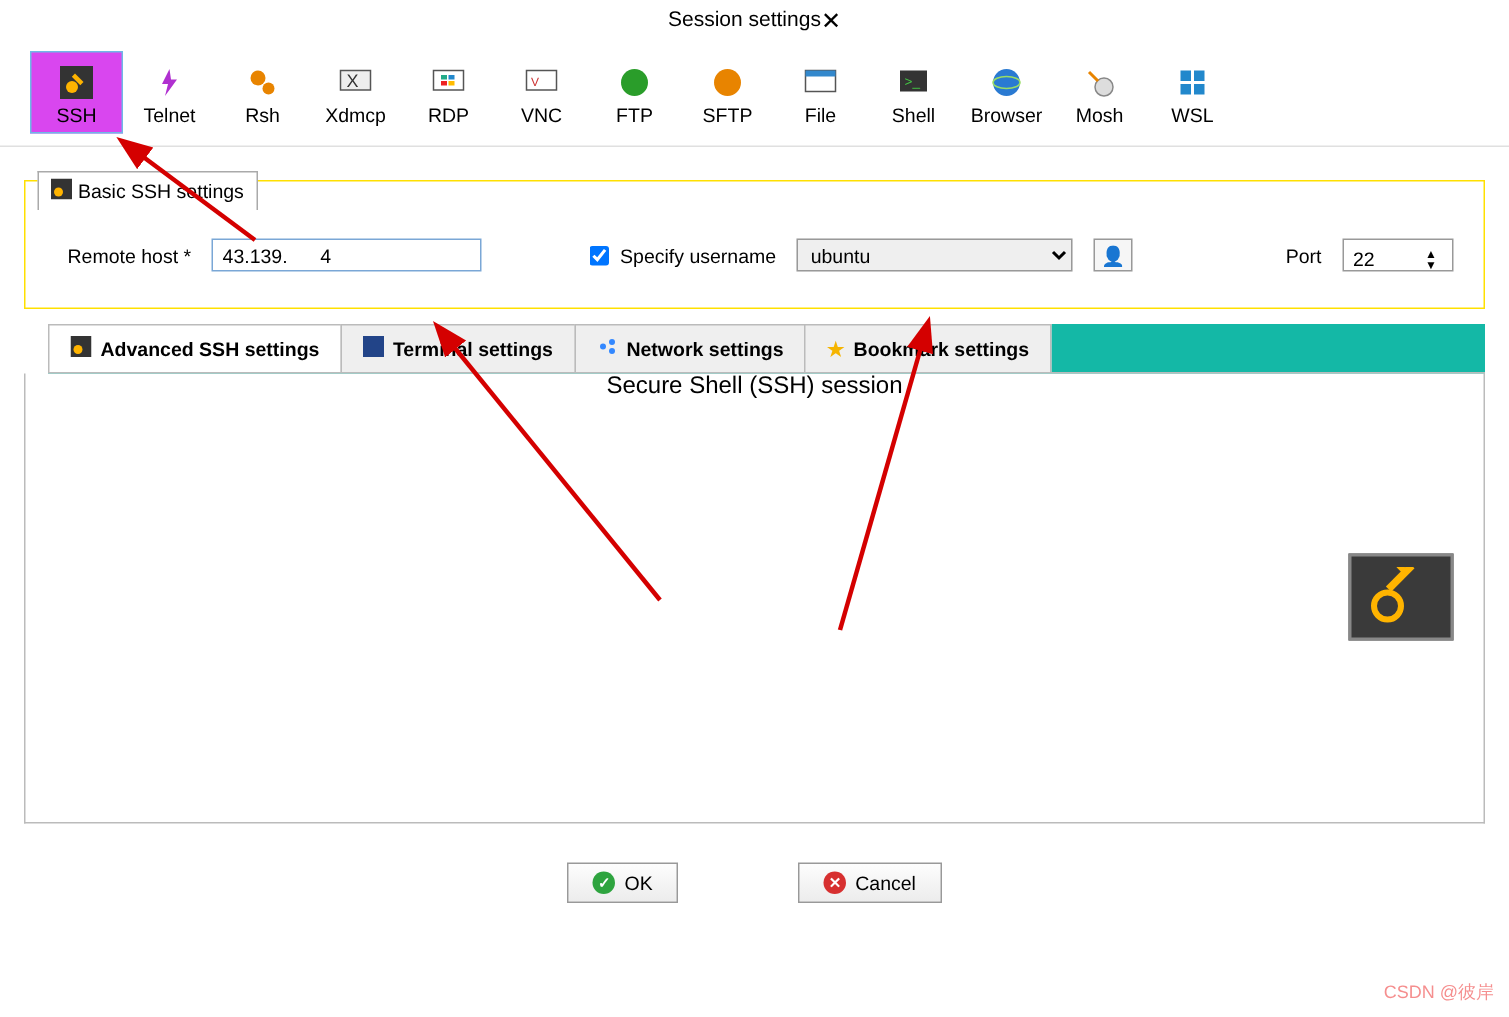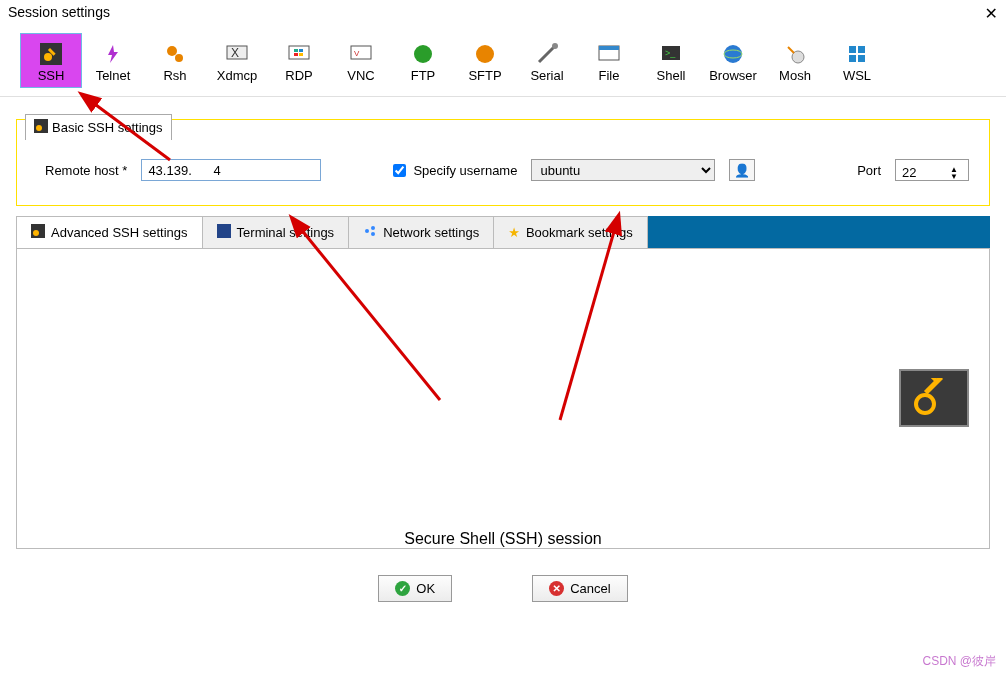--- a/index.html
+++ b/index.html
@@ -1,41 +1,41 @@
 <!DOCTYPE html>
 <html><head>
 <meta charset="utf-8">
 <style>
   * { box-sizing: border-box; font-family: Arial, sans-serif; }
   body { margin: 0; background: #fff; width: 1006px; height: 678px; overflow: hidden; position: relative; }
-  .topbar { display: flex; justify-content: space-between; padding: 4px 8px 0 8px; font-size: 14px; }
+  .topbar { display: flex; justify-content: center; padding: 4px 8px 0 8px; font-size: 14px; }
   .close-x { font-size: 16px; cursor: pointer; }
   .sessions { display: flex; gap: 0; padding: 10px 20px 8px 20px; }
   .sess { width: 62px; text-align: center; font-size: 13px; padding: 6px 0 4px 0; border: 1px solid transparent; cursor: pointer; }
   .sess.selected { background: #d946ef; border-color: #6fb9e6; }
   .sess .ic { height: 28px; display:flex; align-items:center; justify-content:center; }
   .divider { height:1px; background:#e0e0e0; margin:0; }
   .basic-box { margin: 22px 16px 10px 16px; border:1px solid #ffe000; }
   .basic-tab { display:inline-flex; align-items:center; gap:4px; background:#fff; border:1px solid #aaa; border-bottom:none; padding:4px 8px; font-size:13px; margin:-20px 0 0 8px; position:relative; top:-1px;}
   .basic-row { display:flex; align-items:center; gap:14px; padding: 18px 20px 24px 28px; font-size:13px; }
   .txt-in { border:1px solid #7aa7d6; height:22px; padding:2px 6px; font-size:13px; width:180px; }
   .sel { border:1px solid #999; height:22px; font-size:13px; padding:0 4px; }
   .userbtn { width:26px; height:22px; border:1px solid #999; background:#f6f6f6; display:flex; align-items:center; justify-content:center; cursor:pointer;}
   .port-box { border:1px solid #999; height:22px; width:74px; display:flex; align-items:flex-end; justify-content:space-between; padding:0 10px 0 6px; font-size:13px;}
   .spin { display:flex; flex-direction:column; line-height:7px; font-size:8px; cursor:pointer; }
-  .subtabs { display:flex; border-bottom:1px solid #bbb; margin: 10px 16px 0 16px; background:#0369a1; }
+  .subtabs { display:flex; border-bottom:1px solid #bbb; margin: 10px 16px 0 32px; background:#14b8a6;font-weight:bold; }
   .subtab { display:flex; align-items:center; gap:6px; padding:7px 14px; font-size:13px; background:#efefef; border:1px solid #bbb; border-bottom:none; margin-right:-1px; cursor:pointer;}
   .subtab.first { background:#fff; }
-  .content { margin:0 16px; border:1px solid #bbb; border-top:none; height:300px; position:relative; display:flex; align-items:flex-end; justify-content:center; }
+  .content { margin:0 16px; border:1px solid #bbb; border-top:none; height:300px; position:relative; display:flex; align-items:flex-start; justify-content:center; }
   .ssh-title { font-size:16px; }
   .keybox { position:absolute; right:20px; top:120px; width:70px; height:58px; background:#3a3a3a; border:2px solid #888; display:flex; align-items:center; justify-content:center; }
   .btnrow { display:flex; justify-content:center; gap:80px; margin-top:26px; }
   .dlgbtn { display:flex; align-items:center; gap:6px; border:1px solid #999; background:linear-gradient(#fdfdfd,#ececec); padding:5px 16px; font-size:13px; cursor:pointer; }
   .circ { width:15px; height:15px; border-radius:50%; display:inline-flex; align-items:center; justify-content:center; color:#fff; font-size:10px; font-weight:bold;}
-  .wm { position:absolute; right:10px; bottom:8px; color:#a21caf; font-size:12px; opacity:.6; }
+  .wm { position:absolute; right:10px; bottom:8px; color:#ef4444; font-size:12px; opacity:.6; }
   
   .arrow { position:absolute; pointer-events:none; }
 </style>
 </head>
 <body>
 
 <div class="topbar">
   <span>Session settings</span>
   <span class="close-x">✕</span>
 </div>
@@ -106,29 +106,20 @@
       </div>
     <div>FTP</div>
   </div>
   <div class="sess">
     <div class="ic">
         <svg width="22" height="22">
           <circle cx="11" cy="11" r="9" fill="#e88400"></circle>
         </svg>
       </div>
     <div>SFTP</div>
-  </div>
-  <div class="sess">
-    <div class="ic">
-        <svg width="22" height="22">
-          <line x1="3" y1="19" x2="19" y2="3" stroke="#666" stroke-width="3"></line>
-          <circle cx="19" cy="3" r="3" fill="#888"></circle>
-        </svg>
-      </div>
-    <div>Serial</div>
   </div>
   <div class="sess">
     <div class="ic">
         <svg width="24" height="22">
           <rect x="2" y="3" width="20" height="14" fill="#fff" stroke="#555"></rect>
           <rect x="2" y="3" width="20" height="4" fill="#38c"></rect>
         </svg>
       </div>
     <div>File</div>
   </div>

